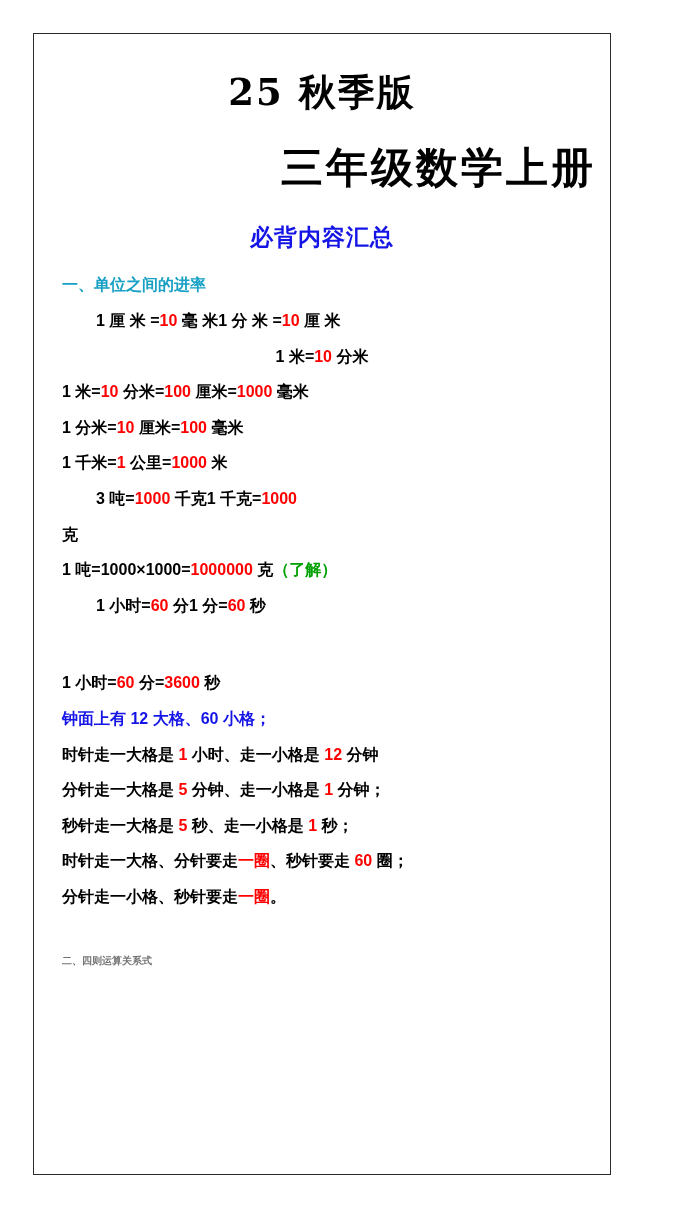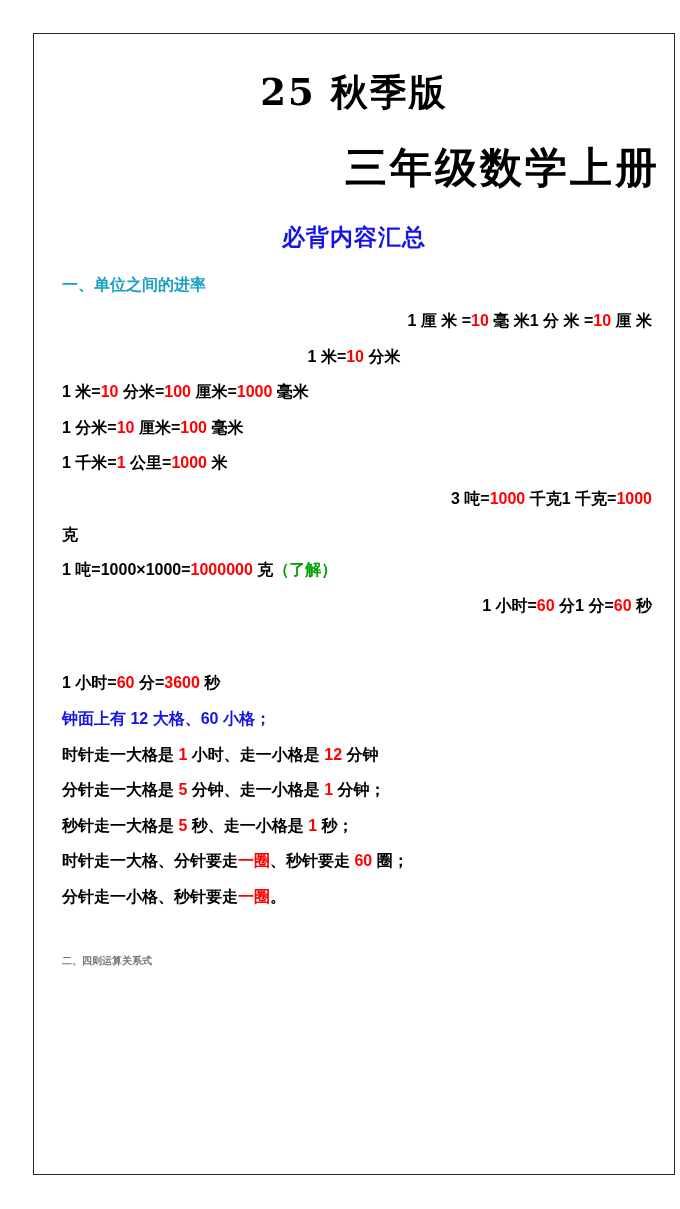--- a/index.html
+++ b/index.html
@@ -10,21 +10,21 @@
   body {
     width: 680px;
     height: 1209px;
     font-family: "Liberation Sans", sans-serif;
     color: #000000;
   }
   .page {
     position: absolute;
     left: 33px;
     top: 33px;
-    width: 642px;
+    width: 578px;
     height: 1142px;
     border: 1px solid #2b2b2b;
     box-sizing: border-box;
     background: #ffffff;
     overflow: hidden;
   }
   .inner {
     padding: 18px 14px 0 14px;
   }
   .title-1 {
@@ -64,21 +64,21 @@
   .line {
     font-size: 16px;
     font-weight: 700;
     margin-top: 14px;
     margin-left: 14px;
     line-height: 1.35;
     position: relative;
   }
   .line.spread {
     display: flex;
-    justify-content: flex-end;
+    justify-content: flex-start;
     padding-right: 8px;
     margin-left: 48px;
   }
   .line.center {
     text-align: center;
     margin-left: 0;
   }
   .red { color: #ff0000; }
   .green { color: #00a000; }
   .blue { color: #1414e6; }

